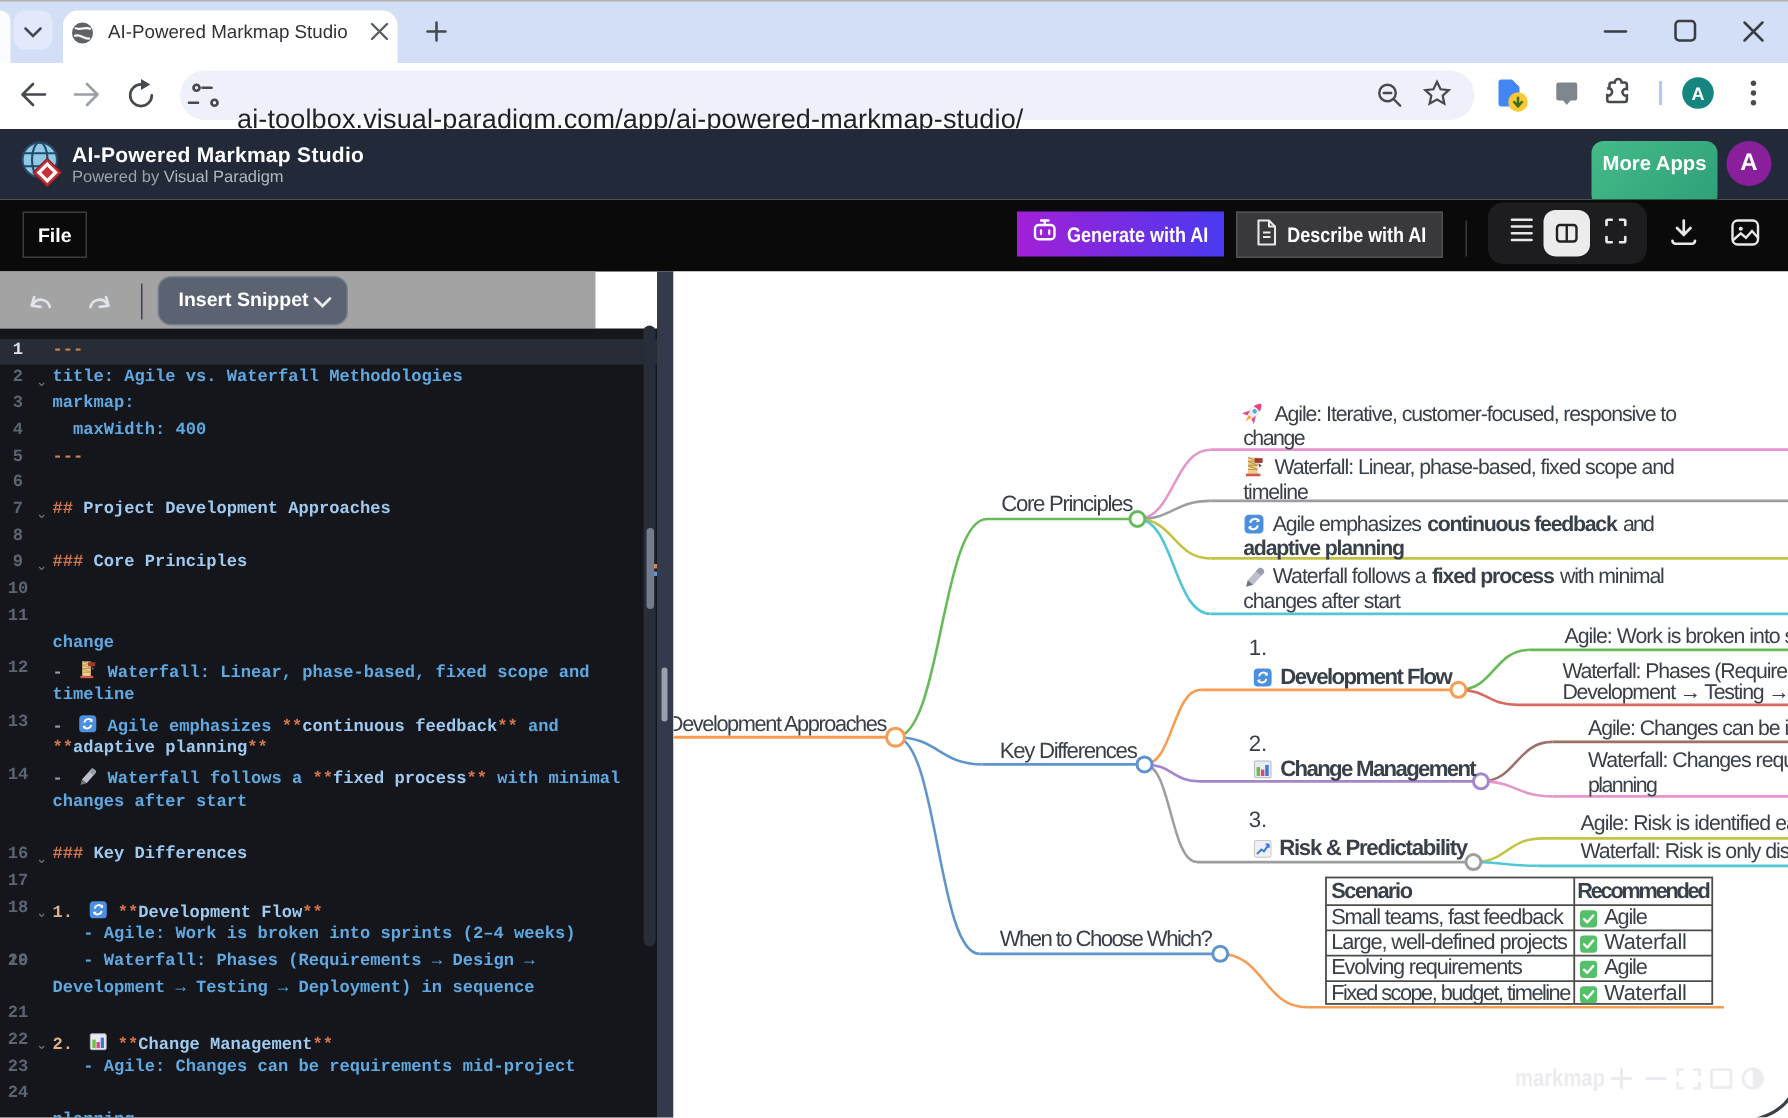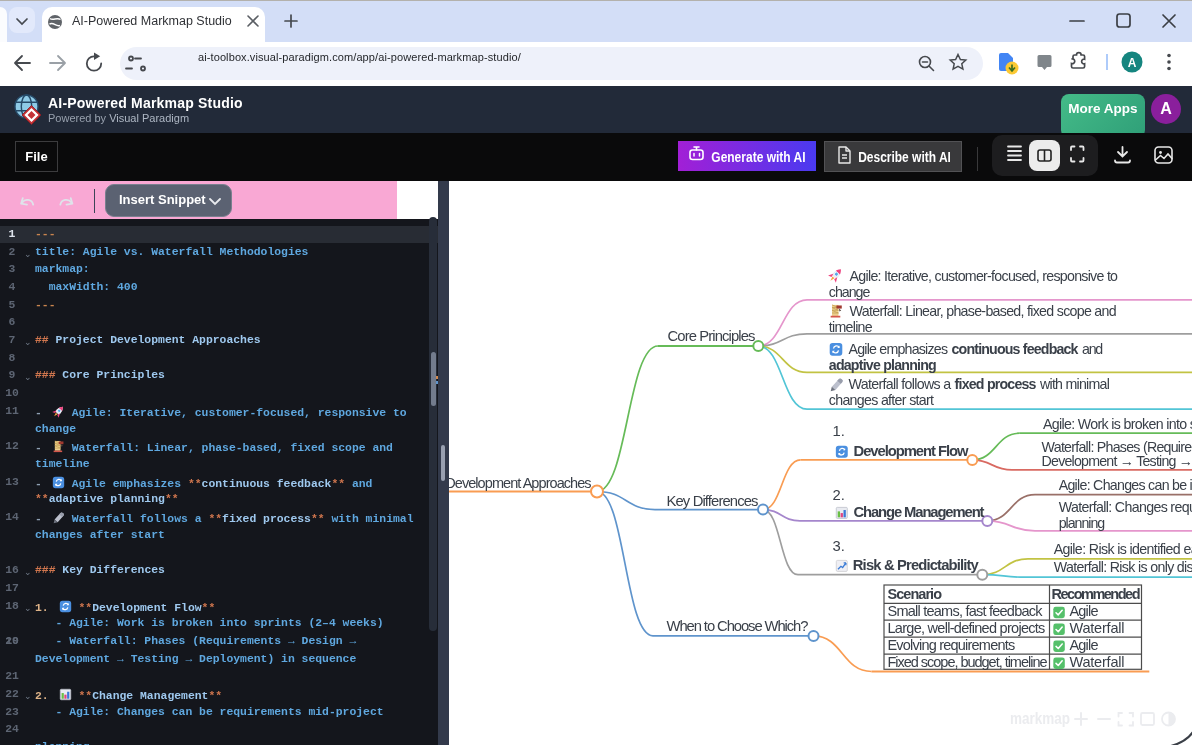--- a/index.html
+++ b/index.html
@@ -7,42 +7,42 @@
   .abs{position:absolute;}
   
   #tabbar{left:0;top:0;width:1192px;height:42px;background:#d3def7;border-top:1px solid #b3b1ac;box-sizing:border-box;}
   #tabbar .corner{left:0;top:6px;width:7px;height:36px;background:#fbfcfe;border-top-right-radius:9px;}
   #chevbtn{left:9px;top:6px;width:26px;height:26px;border-radius:8px;background:#e2e9fb;}
   #tab{left:42px;top:6px;width:223px;height:36px;background:#ffffff;border-radius:10px 10px 0 0;}
   #tab .title{left:30px;top:7px;font-size:12.5px;color:#303236;}
   
   #addrbar{left:0;top:42px;width:1192px;height:44px;background:#ffffff;}
   #urlpill{left:120px;top:5px;width:863px;height:33px;border-radius:17px;background:#eef1fa;}
-  #urltext{left:158px;top:9px;font-size:11px;color:#1f2125;letter-spacing:0.1px;margin-left:40px;}
+  #urltext{left:158px;top:27px;font-size:18px;color:#1f2125;letter-spacing:0.1px;}
   
   #apphdr{left:0;top:86px;width:1192px;height:47px;background:#222a39;}
   #apptitle{left:48px;top:9px;font-size:14px;font-weight:bold;color:#ffffff;letter-spacing:0.2px;}
   #appsub{left:48px;top:26px;font-size:11px;color:#98a1ae;}
   #appsub a{color:#aeb7c4;}
   #moreapps{left:1061px;top:8px;width:84px;height:44px;border-radius:8px;
     background:linear-gradient(135deg,#44bb88,#2f9f78);color:#fff;font-size:13.5px;font-weight:bold;
     text-align:center;line-height:30px;}
   #hdravatar{left:1151px;top:8px;width:30px;height:30px;border-radius:50%;background:#8a1f9c;
     color:#fff;font-weight:bold;font-size:16px;text-align:center;line-height:30px;}
   
   #toolbar{left:0;top:133px;width:1192px;height:48px;background:#0a0a0b;}
   .tbtn{position:absolute;border-radius:0;font-weight:bold;color:#fff;}
   #filebtn{left:15px;top:8px;width:41px;height:29px;border:1px solid #3c3c3e;line-height:29px;text-align:center;font-size:13px;}
   #genbtn{left:678px;top:8px;width:138px;height:30px;background:linear-gradient(90deg,#a21fd6,#4a3af0);font-size:14px;}
   #descbtn{left:824px;top:8px;width:136px;height:29px;background:#39393b;border:1px solid #525255;font-size:14px;}
   #tbsep{left:977px;top:14px;width:1px;height:24px;background:#39393b;}
   #viewgrp{left:992px;top:2px;width:106px;height:41px;background:#1d1d1f;border-radius:10px;}
   #viewsel{left:1029px;top:7px;width:31px;height:31px;background:#ececec;border-radius:8px;}
   
-  #edbar{left:0;top:181px;width:397px;height:38px;background:#f9a8d4;}
+  #edbar{left:0;top:181px;width:397px;height:38px;background:#a3a3a3;}
   #edsep{left:94px;top:8px;width:1px;height:24px;background:#3c4557;}
   #snipbtn{left:105px;top:3px;width:125px;height:31px;background:#5b6272;border:1px solid #79808f;
     border-radius:9px;color:#fff;font-size:13.5px;font-weight:bold;}
   #editor{left:0;top:219px;width:438px;height:526px;background:#14161c;overflow:hidden;}
   #editor .row{position:absolute;left:0;width:438px;height:17.7px;}
   #editor .num{position:absolute;width:24px;text-align:center;color:#5d6573;
     font:700 11.4px "Liberation Mono",monospace;top:2px;}
   #editor .code{position:absolute;left:35px;top:2px;white-space:pre;
     font:700 11.4px "Liberation Mono",monospace;color:#5fa8e0;}
   #editor .fold{position:absolute;left:24px;top:5px;color:#707a88;font:400 9px "Liberation Sans",sans-serif;}
@@ -235,23 +235,20 @@
       <span class="num" style="top:2px">9</span>
       <span class="fold">⌄</span>
       <span class="code"><span class="mark">###</span><span class="hd"> Core Principles</span></span>
     </div>
     <div class="row" style="top:166.1px">
       <span class="num" style="top:2px">10</span>
       <span class="code"></span>
     </div>
     <div class="row" style="top:183.8px">
       <span class="num" style="top:2px">11</span>
-      <span class="code"><span class="dim">- </span><svg class="emj" width="13" height="13" viewBox="0 0 16 16" style="display:inline-block;vertical-align:-2px;margin:0 7px 0 3px">
-          <use href="#rocket"></use>
-        </svg>Agile: Iterative, customer-focused, responsive to</span>
     </div>
     <div class="row" style="top:201.5px">
       <span class="code">change</span>
     </div>
     <div class="row" style="top:219.2px">
       <span class="num" style="top:2px">12</span>
       <span class="code"><span class="dim">- </span><svg class="emj" width="13" height="13" viewBox="0 0 16 16" style="display:inline-block;vertical-align:-2px;margin:0 7px 0 3px">
           <use href="#crane"></use>
         </svg>Waterfall: Linear, phase-based, fixed scope and</span>
     </div>

